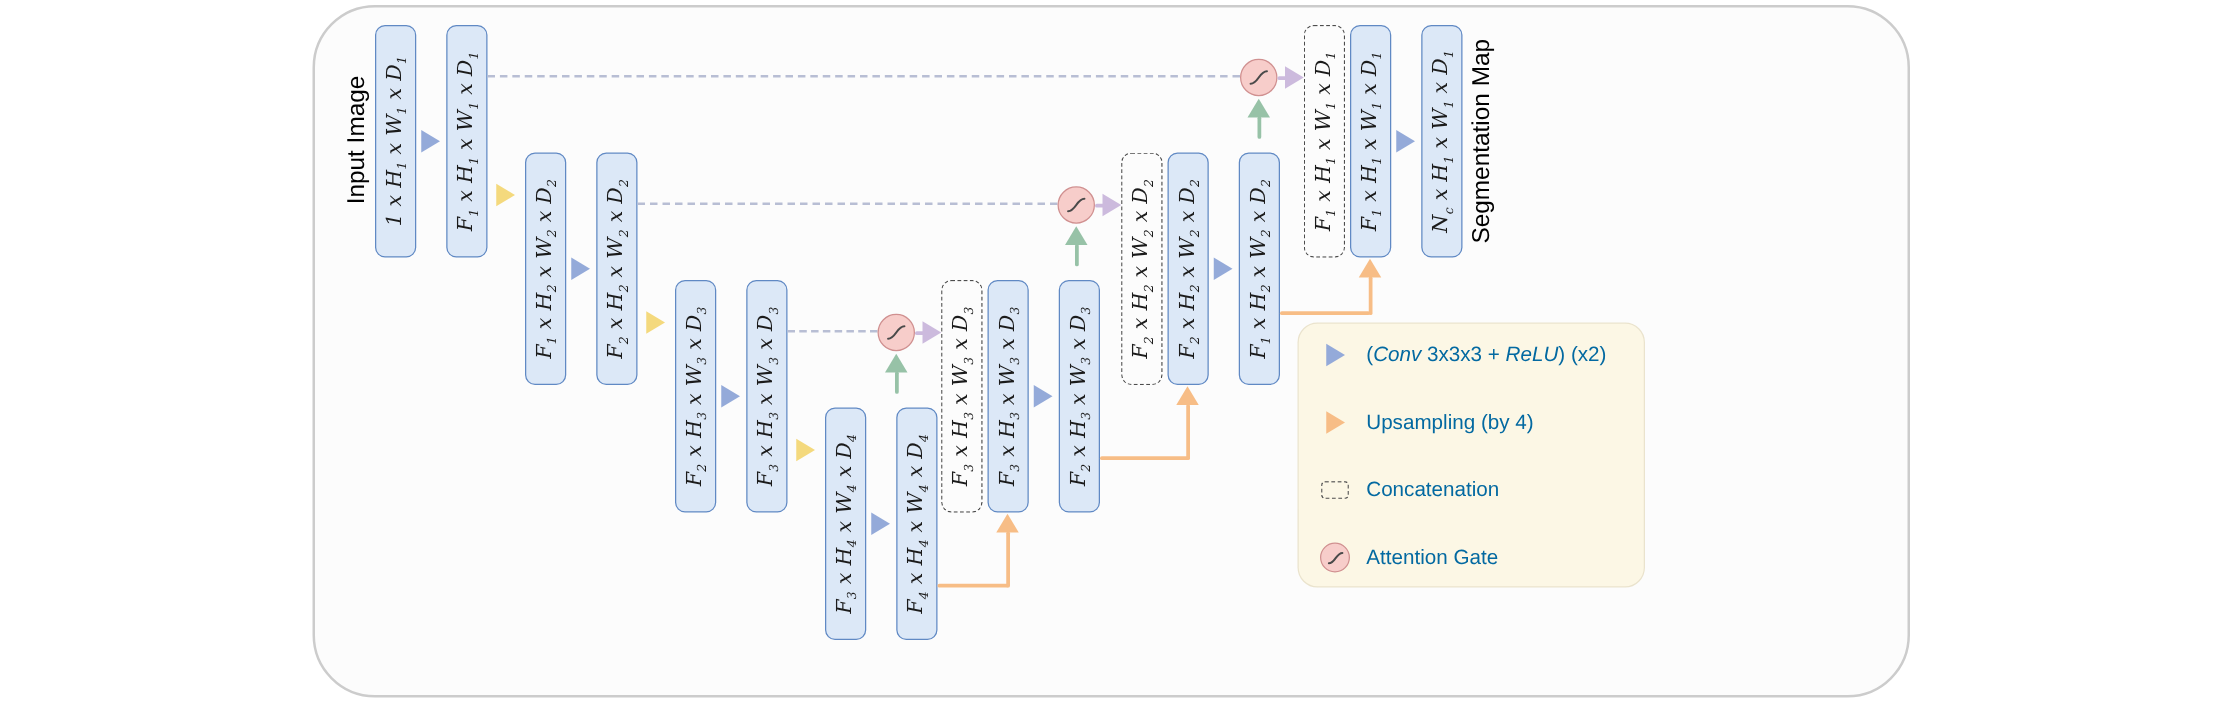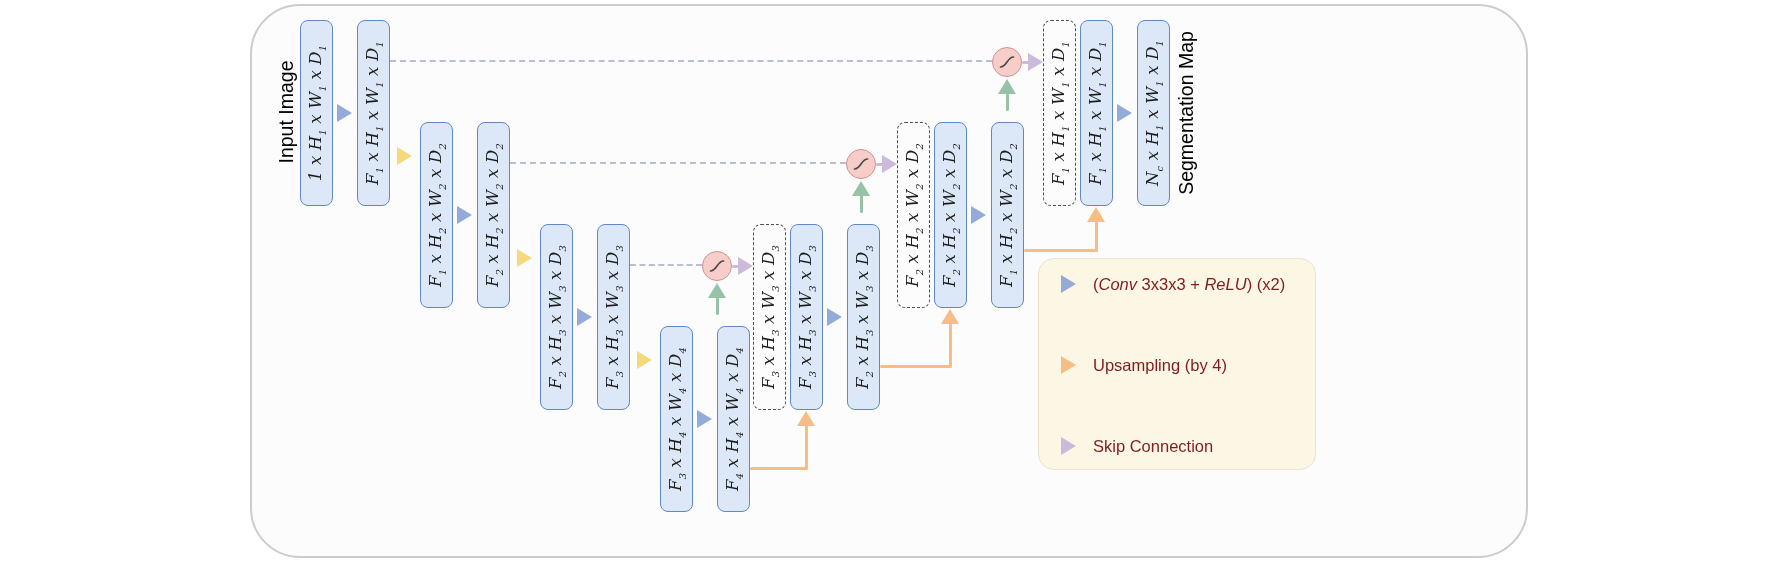--- a/index.html
+++ b/index.html
@@ -31,21 +31,21 @@
   .dashline{position:absolute;height:0;border-top:2.2px dashed var(--dash-line,#b8bed4)}
   .gate{position:absolute;width:30px;height:30px;border-radius:50%;background:var(--gate-fill,#f7cdca);
         border:1.6px solid var(--gate-border,#d09090);display:flex;align-items:center;justify-content:center}
   .gate.sm{position:static;width:24px;height:24px;flex:0 0 24px}
   .legend{position:absolute;left:1038px;top:258px;width:278px;height:212px;
           background:var(--legend-bg,#fcf7e5);border:1.5px solid var(--legend-border,#eae3cd);
           border-radius:16px;padding:12px 8px 10px 14px;display:flex;flex-direction:column;justify-content:space-between}
   .lrow{display:flex;align-items:center;gap:10px;height:26px}
   .lmark{width:30px;flex:0 0 30px;display:flex;align-items:center;justify-content:center}
   .lmark .tri-r,.lmark .tri-u{position:static}
-  .ltext{font-size:16.5px;color:#7f1d1d;white-space:nowrap}
+  .ltext{font-size:16.5px;color:#0369a1;white-space:nowrap}
   .concat-mark{width:22px;height:14px;border:1.6px dashed var(--concat-border,#4d4d4d);border-radius:3px}
 </style>
 </head>
 <body>
 
 <div class="canvas">
   <div class="frame"></div>
 
   <div class="vlabel" style="left:286px;top:112px">Input Image</div>
   <div class="vlabel" style="left:1186px;top:113px">Segmentation Map</div>
@@ -171,18 +171,28 @@
       <span class="ltext">(<i>Conv</i> 3x3x3 + <i>ReLU</i>) (x2)</span>
     </div>
     <div class="lrow">
       <span class="lmark">
           <span class="tri-r col-up"></span>
         </span>
       <span class="ltext">Upsampling (by 4)</span>
     </div>
     <div class="lrow">
       <span class="lmark">
-          <span class="tri-r col-skip"></span>
+          <span class="concat-mark"></span>
         </span>
-      <span class="ltext">Skip Connection</span>
+      <span class="ltext">Concatenation</span>
+    </div>
+    <div class="lrow">
+      <span class="lmark">
+        <span class="gate sm">
+          <svg width="15" height="15" viewBox="0 0 18 18">
+              <path d="M2.5 14 C 8.5 14, 9.5 4, 15.5 4" fill="none" stroke="#4a4a4a" stroke-width="1.9" stroke-linecap="round"></path>
+            </svg>
+        </span>
+      </span>
+      <span class="ltext">Attention Gate</span>
     </div>
   </div>
 </div>
 
 </body></html>

